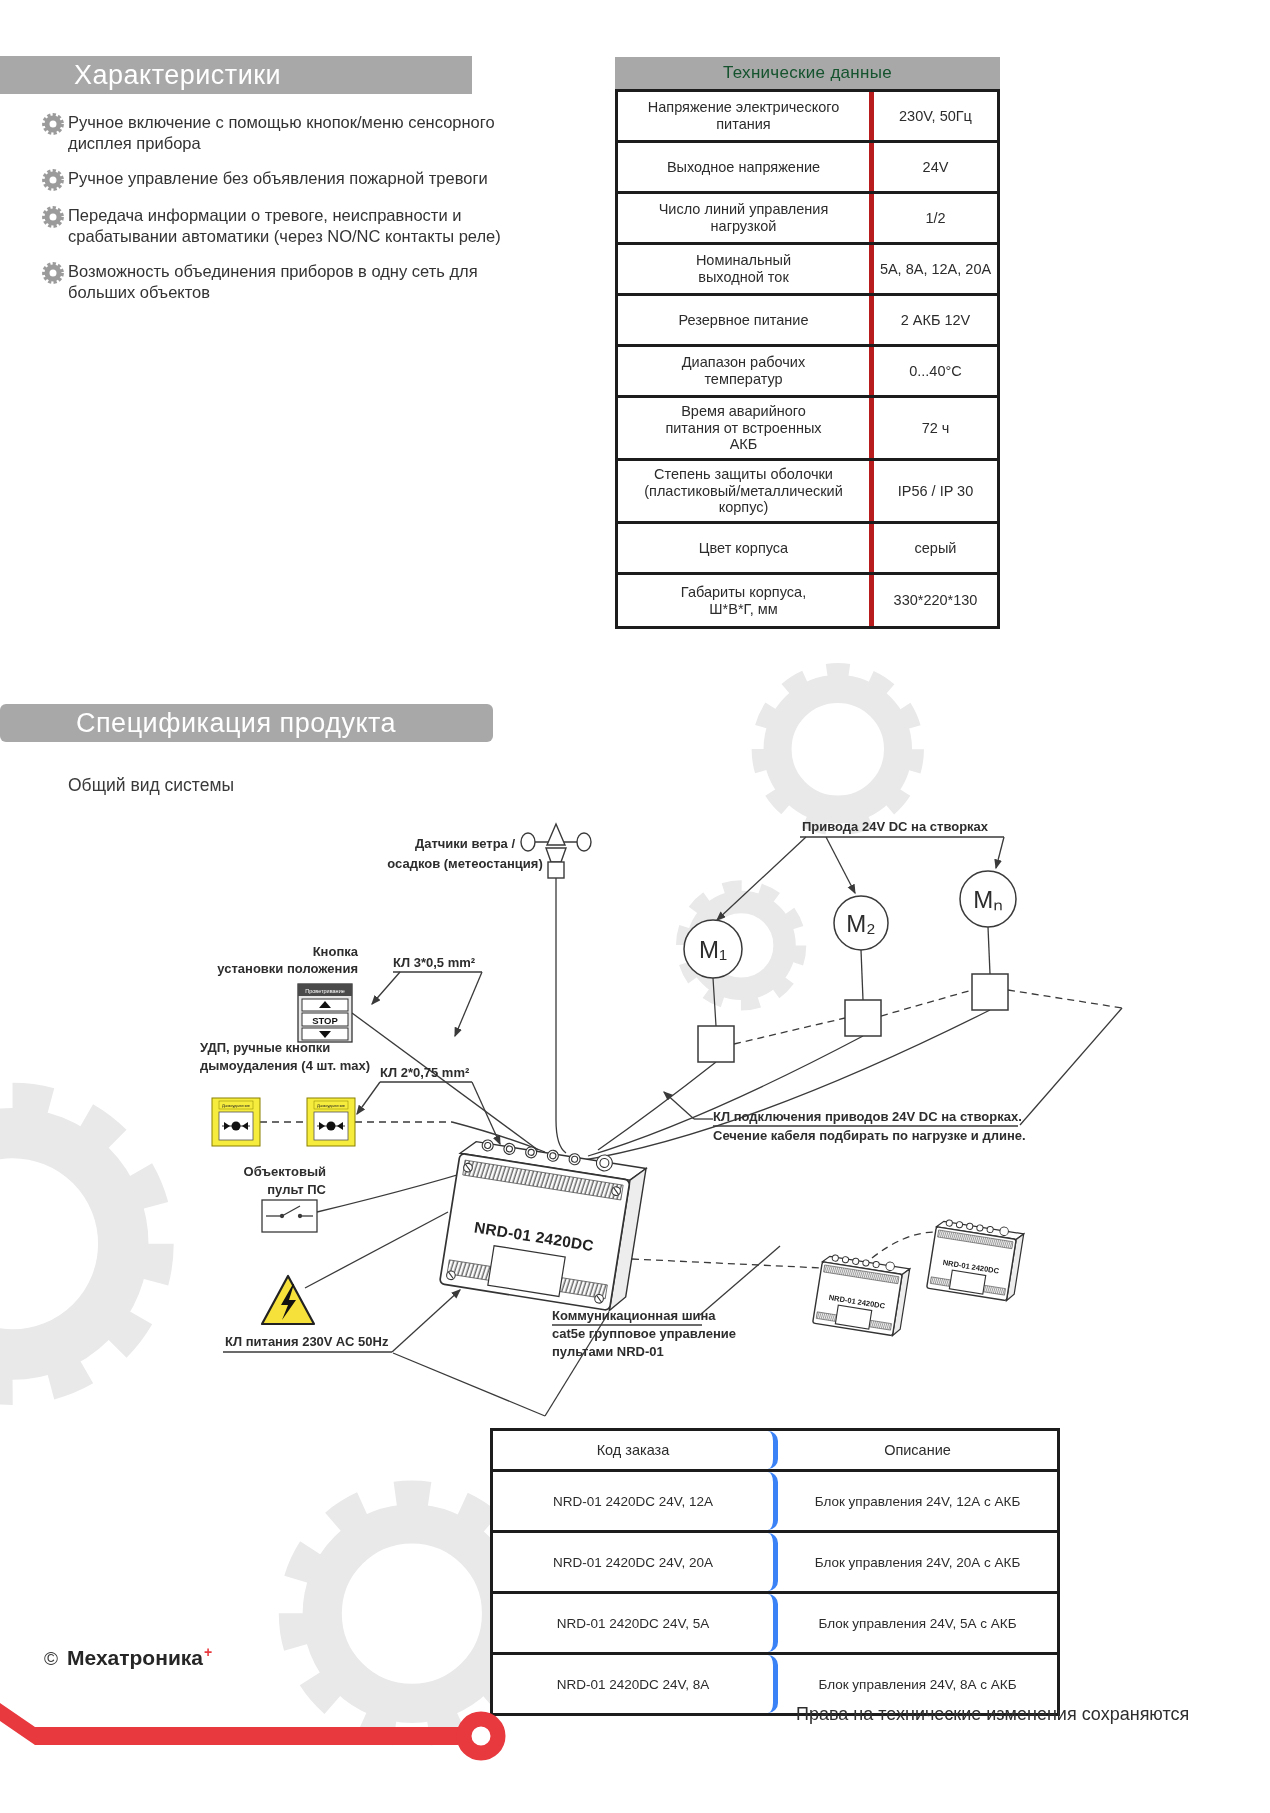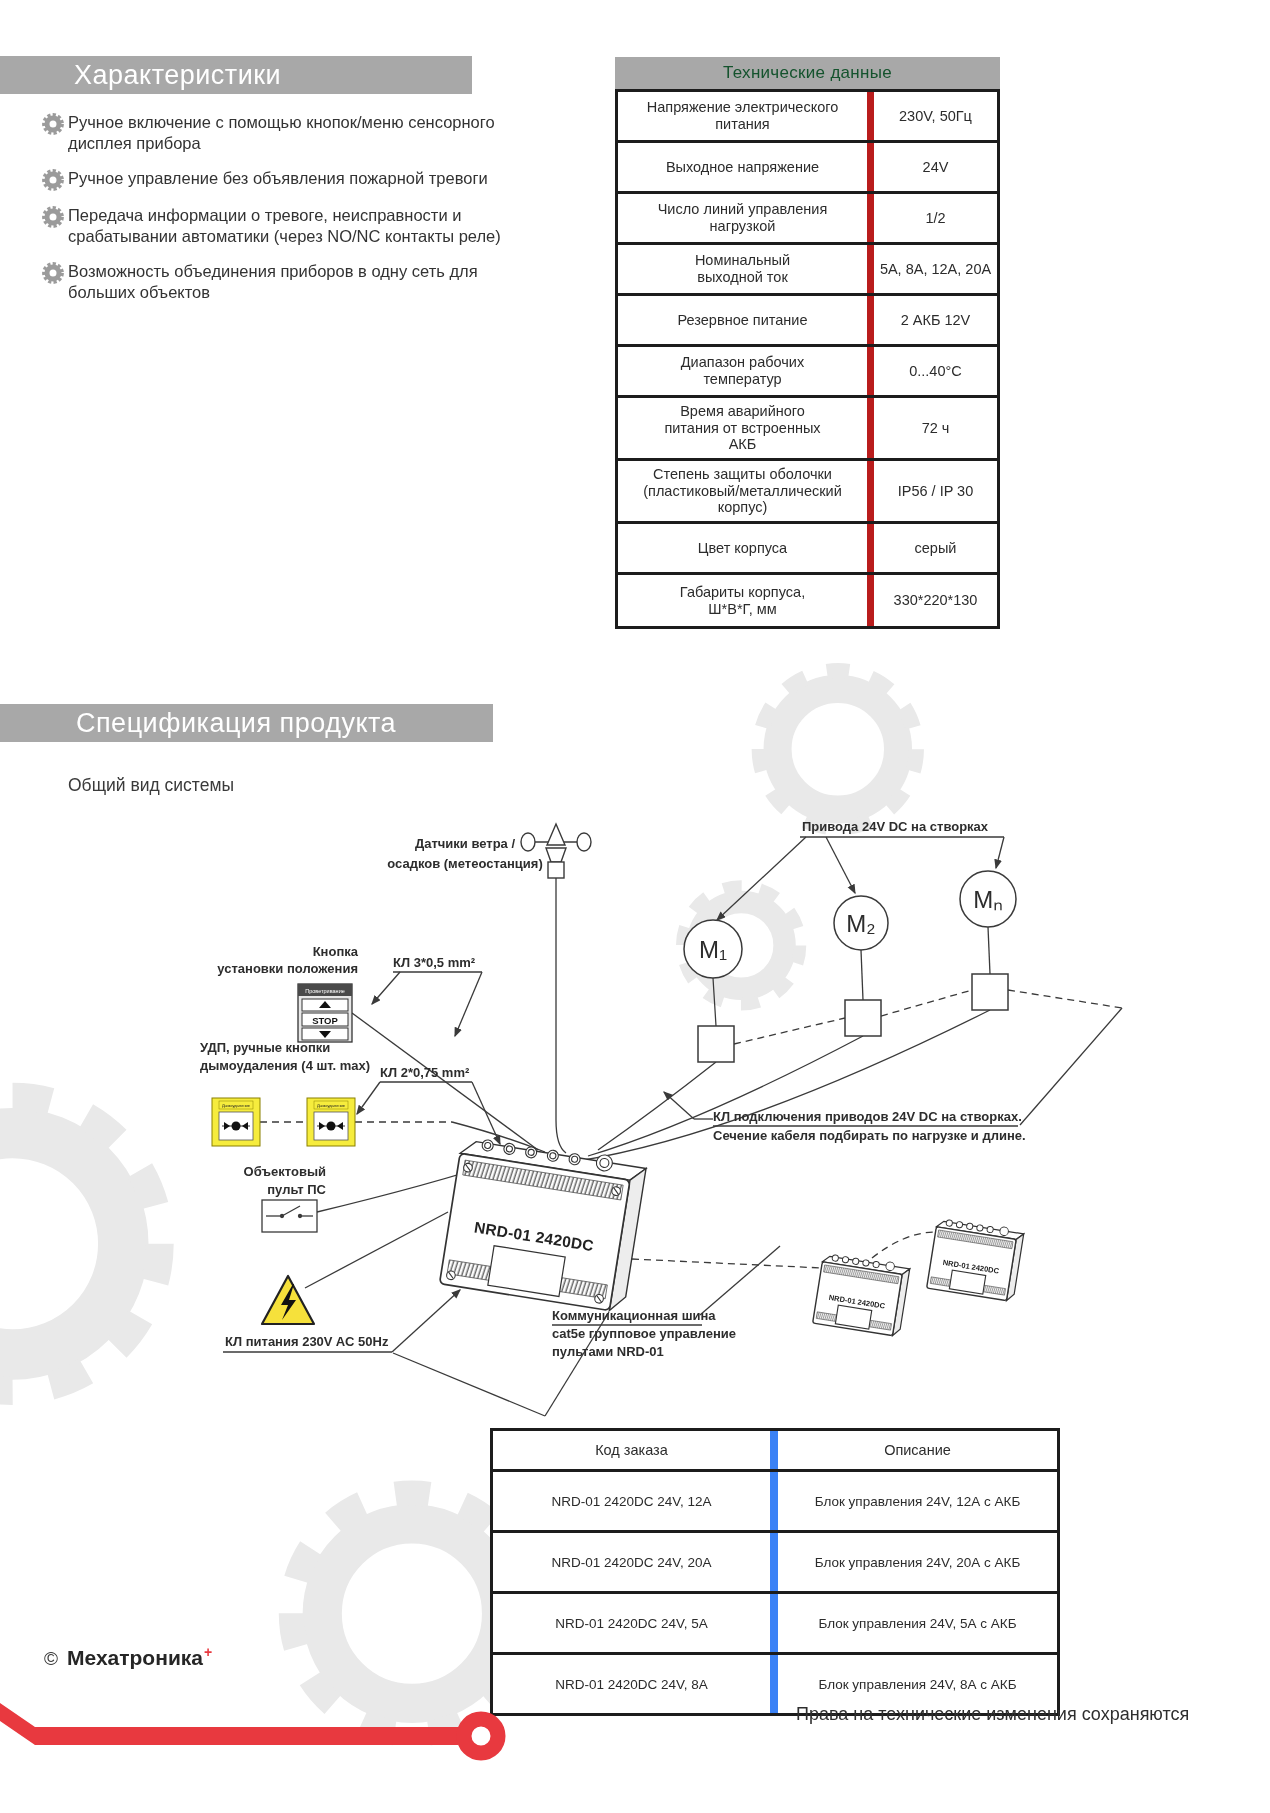--- a/index.html
+++ b/index.html
@@ -3,42 +3,42 @@
 <meta charset="utf-8">
 <style>
   html,body{margin:0;padding:0;background:#fff;}
   .page{position:relative;width:1270px;height:1813px;background:#fff;overflow:hidden;
         font-family:"Liberation Sans",sans-serif;color:#333;}
   .page *{box-sizing:border-box;}
   .wm{position:absolute;left:0;top:0;z-index:0;}
   .bar{position:absolute;z-index:1;background:#a8a8a8;color:#fff;display:flex;align-items:center;
        font-size:27px;letter-spacing:.5px;}
   #bar1{left:0;top:56px;width:472px;height:38px;padding-left:74px;}
-  #bar2{left:0;top:704px;width:493px;height:38px;padding-left:76px;}
+  #bar2{left:0;top:704px;width:493px;height:38px;padding-left:76px;border-radius:6px;}
   .bullets{position:absolute;z-index:1;left:42px;top:112px;width:512px;}
   .bullet{display:flex;gap:4px;margin-bottom:14px;}
   .bullet svg{flex:0 0 auto;margin-top:1px;}
   .bullet .btxt{font-size:16.5px;line-height:21px;white-space:pre-line;color:#333;}
   #tech{position:absolute;z-index:1;left:615px;top:57px;width:385px;}
   .tt-head{height:32px;background:#a8a8a8;color:#14532d;font-size:17px;display:flex;
            align-items:center;justify-content:center;letter-spacing:.3px;}
   .tt-body{border:3px solid #1c1c1c;}
   .tt-row{display:grid;grid-template-columns:256px 1fr;border-bottom:3px solid #1c1c1c;min-height:51px;}
   .tt-row:last-child{border-bottom:none;}
   .tt-cell{display:flex;align-items:center;justify-content:center;text-align:center;
            font-size:14.5px;line-height:1.15;padding:5px 4px;white-space:pre-line;color:#2c2c2c;}
-  .tt-label{border-right:7px solid #b91c1c;}
+  .tt-label{border-right:5px solid #b91c1c;}
   #subtitle{position:absolute;z-index:1;left:68px;top:775px;font-size:17.5px;color:#3a3a3a;}
   #order{position:absolute;z-index:1;left:490px;top:1428px;width:570px;border:3px solid #1c1c1c;background:#fff;}
   .ot-row{display:grid;grid-template-columns:285px 1fr;border-bottom:3px solid #1c1c1c;}
   .ot-row:last-child{border-bottom:none;}
   .ot-cell{display:flex;align-items:center;justify-content:center;text-align:center;
            font-size:13.5px;padding:4px 8px;color:#2c2c2c;min-height:58px;}
   .ot-head .ot-cell{min-height:38px;font-size:14.5px;}
-  .ot-cell.code{border-right:8px solid #3b82f6;}
+  .ot-cell.code{border-right:5px solid #3b82f6;border-radius:10px;}
   #diagram{position:absolute;left:0;top:795px;z-index:1;}
   #footer-art{position:absolute;left:0;top:1690px;z-index:1;}
   #logo{position:absolute;z-index:2;left:44px;top:1644px;font-size:21px;font-weight:bold;color:#262626;}
   #logo .copy{font-weight:400;font-size:19px;margin-right:9px;color:#3a3a3a;}
   #logo .plus{color:#e8393f;font-size:14px;vertical-align:8px;margin-left:1px;}
   #rights{position:absolute;z-index:2;left:796px;top:1704px;font-size:18px;color:#2e2e2e;}
 </style>
 </head>
 <body>
 

